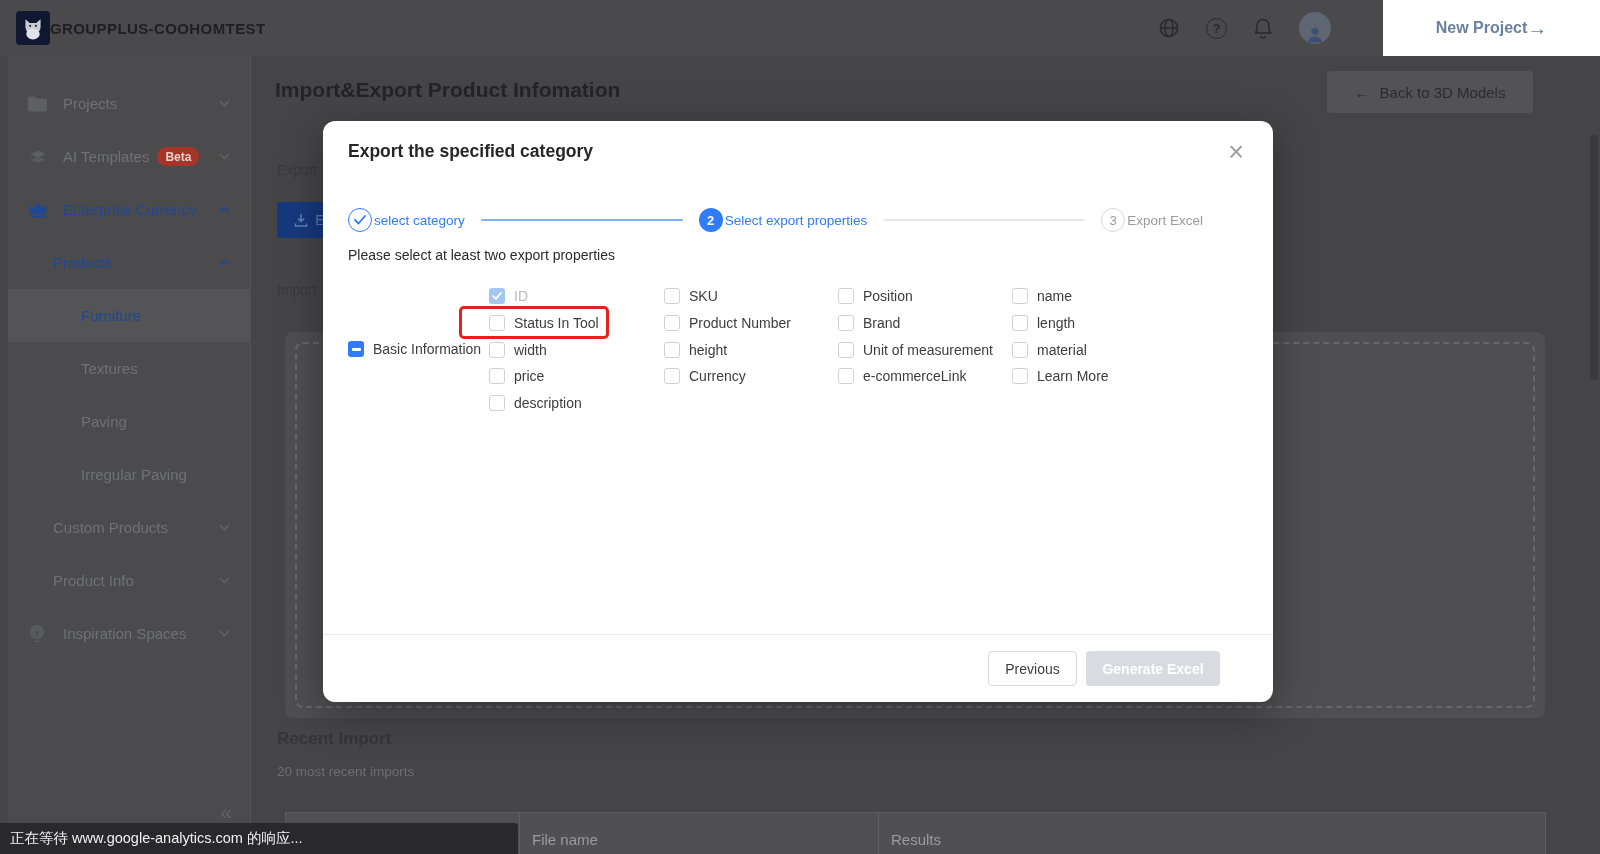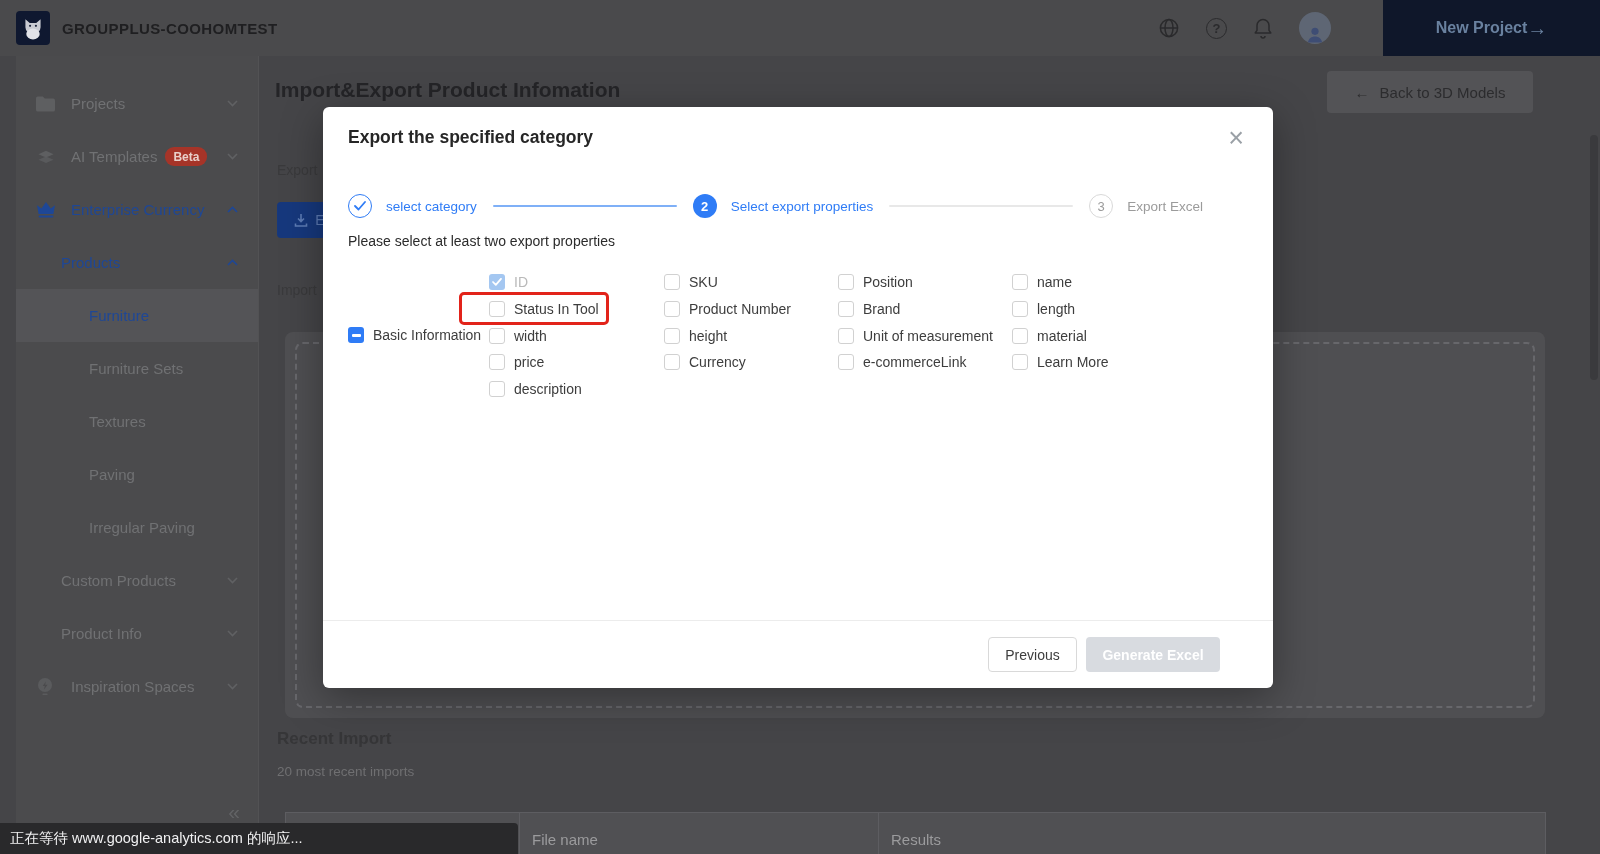--- a/index.html
+++ b/index.html
@@ -5,33 +5,33 @@
   * { margin:0; padding:0; box-sizing:border-box; }
   html,body { width:1600px; height:854px; }
   body { position:relative; overflow:hidden; background:#454548;
          font-family:"Liberation Sans", sans-serif; }
 
   
   .hdr { position:absolute; top:0; left:0; right:0; height:56px; background:#4a4a4c;
          display:flex; align-items:center; padding-left:16px; z-index:5; }
   .logo { width:34px; height:34px; border-radius:4px; background:#0f1830; overflow:hidden;
           display:flex; align-items:center; justify-content:center; flex:none; }
-  .hdr-title { margin-left:12px; font-size:15px; font-weight:700; letter-spacing:.4px; color:#1f1f21; }
+  .hdr-title { font-size:15px; font-weight:700; letter-spacing:.4px; color:#1f1f21; }
   .hdr-right { margin-left:auto; display:flex; align-items:center; gap:26px; }
   .hicon { display:flex; align-items:center; justify-content:center; }
   .q-icon { width:21px; height:21px; border:1.7px solid #2a2a2c; border-radius:50%; color:#2a2a2c;
             font-size:13px; font-weight:700; display:flex; align-items:center; justify-content:center; }
   .avatar { width:32px; height:32px; border-radius:50%; background:#5e6674;
             display:flex; align-items:flex-end; justify-content:center; overflow:hidden; }
-  .np-btn { width:217px; height:56px; margin-left:26px; background:#0f172a; border:none;
+  .np-btn { width:217px; height:56px; margin-left:26px; background:#ffffff; border:none;
             color:#69819f; font-size:16px; font-weight:600; display:flex; align-items:center;
             justify-content:center; gap:0; cursor:pointer; font-family:inherit; }
   .np-arrow { font-size:20px; font-weight:400; }
 
-  .sb { position:absolute; top:56px; left:16px; bottom:0; width:243px; background:#4b4b4d;
+  .sb { position:absolute; top:56px; left:8px; bottom:0; width:243px; background:#4b4b4d;
         border-right:1px solid #525254; padding-top:21px; z-index:4; }
   .s-item { height:53px; display:flex; align-items:center; padding:0 20px; font-size:15px;
             color:#707173; cursor:pointer; }
   .s-item .s-icon { width:22px; margin-right:13px; display:flex; align-items:center; }
   .s-label { white-space:nowrap; }
   .lvl2 { padding-left:45px; }
   .lvl3 { padding-left:73px; }
   .chev { margin-left:auto; color:#606163; display:flex; }
   .blue, .blue .chev { color:#1e4796; }
   .selected { background:#545457; }
@@ -57,27 +57,27 @@
   .recent-sub { position:absolute; left:34px; top:708px; font-size:13.5px; color:#6f6f71; }
   .tbl { position:absolute; left:42px; top:756px; right:55px; height:98px; display:flex; }
   .tbl-cell { background:#505053; border:1px solid #5d5d61; margin-right:-1px; padding:18px 0 0 12px;
               font-size:15px; color:#9b9b9d; }
   .tc0 { width:235px; } .tc1 { width:360px; } .tc2 { flex:1; }
 
   .scroll-thumb { position:absolute; right:2px; top:135px; width:8px; height:245px; background:#3a3a3d;
                   border-radius:4px; z-index:6; cursor:pointer; }
 
   
-  .modal { position:absolute; left:323px; top:107px; width:950px; height:581px; background:#ffffff;
-           border-radius:6px; box-shadow:0 10px 40px rgba(0,0,0,.35); z-index:20; }
+  .modal { position:absolute; left:323px; top:121px; width:950px; height:581px; background:#ffffff;
+           border-radius:12px; box-shadow:0 10px 40px rgba(0,0,0,.35); z-index:20; }
   .m-title { position:absolute; left:25px; top:20px; font-size:17.5px; font-weight:700; color:#262626; }
   .m-close { position:absolute; right:29px; top:18px; font-size:27px; font-weight:400; color:#9aa0a6;
              line-height:1; cursor:pointer; }
   .stepper { position:absolute; left:25px; right:70px; top:86px; height:26px; display:flex; align-items:center; }
-  .step { display:flex; align-items:center; gap:14px; flex:none; }
+  .step { display:flex; align-items:center; gap:2px; flex:none; }
   .s-circle { width:24px; height:24px; border-radius:50%; display:flex; align-items:center;
               justify-content:center; font-size:13px; flex:none; }
   .done .s-circle { border:1px solid #2f7cf6; background:#fff; }
   .active .s-circle { background:#2f7cf6; color:#fff; font-weight:600; }
   .pending .s-circle { border:1px solid #d9d9d9; color:#9b9b9b; background:#fff; }
   .stp-label { font-size:13.5px; white-space:nowrap; }
   .done .stp-label, .active .stp-label { color:#2f7cf6; }
   .pending .stp-label { color:#9b9b9b; }
   .connector { flex:1; height:2px; margin:0 16px; border-radius:1px; }
   .connector.c-blue { background:#7fb0f7; }
@@ -197,23 +197,20 @@
     <span class="chev">
       <svg width="11" height="7" viewBox="0 0 11 7" fill="none" stroke="currentColor" stroke-width="1.6">
           <path d="M1 6l4.5-4.5L10 6"></path>
         </svg>
     </span>
   </div>
   <div class="s-item lvl3 blue selected">
     <span class="s-label">Furniture</span>
   </div>
   <div class="s-item lvl3">
-    <span class="s-label">Furniture Sets</span>
-  </div>
-  <div class="s-item lvl3">
     <span class="s-label">Textures</span>
   </div>
   <div class="s-item lvl3">
     <span class="s-label">Paving</span>
   </div>
   <div class="s-item lvl3">
     <span class="s-label">Irregular Paving</span>
   </div>
   <div class="s-item lvl2">
     <span class="s-label">Custom Products</span>

